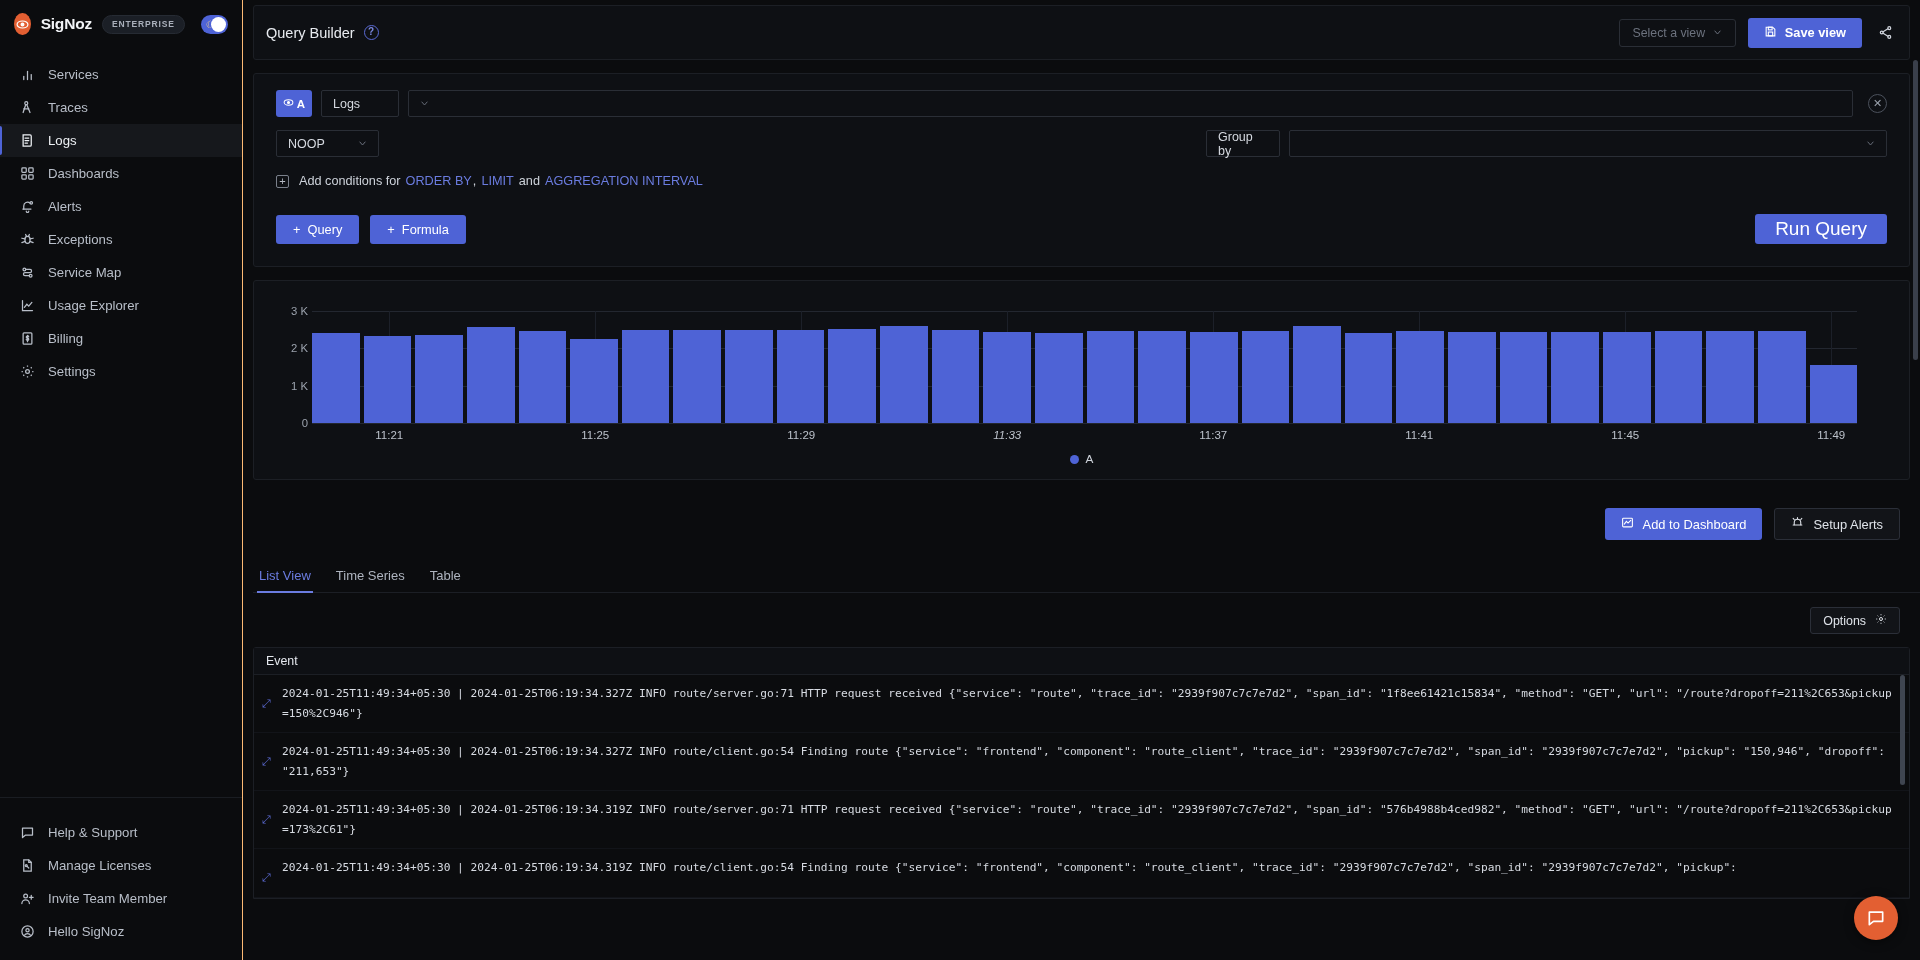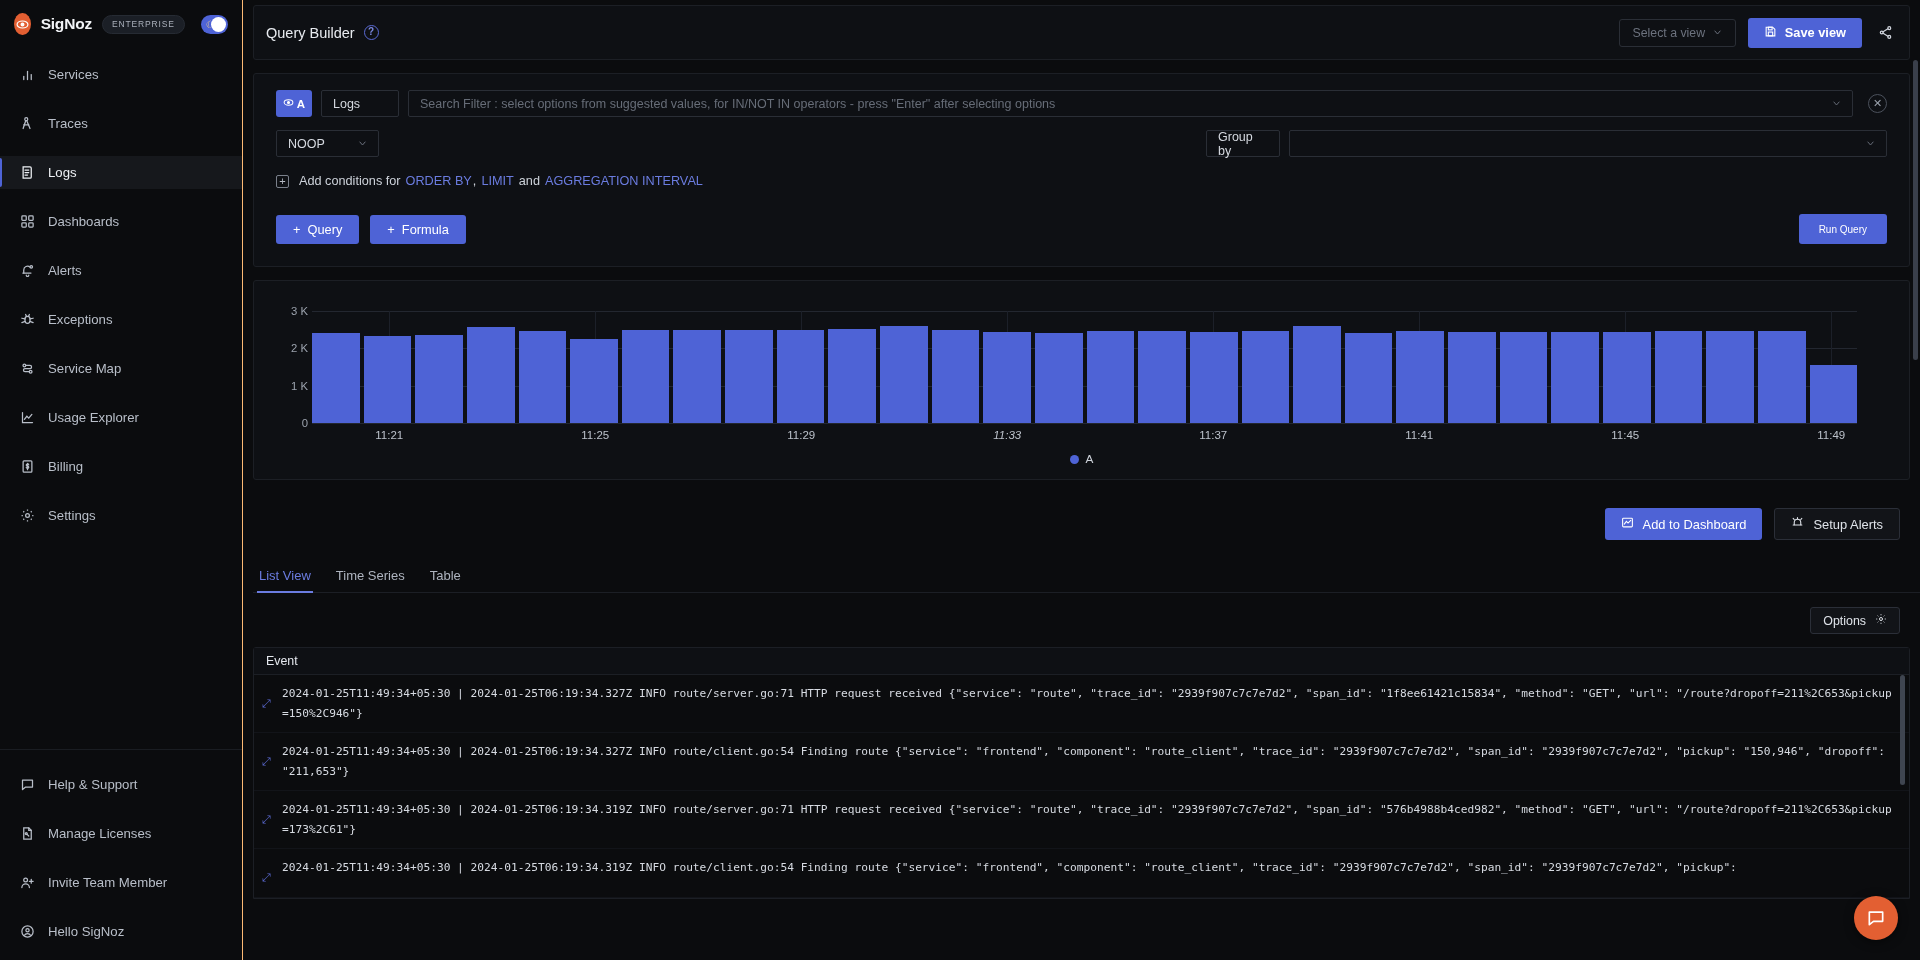--- a/index.html
+++ b/index.html
@@ -24,37 +24,37 @@
     height: 48px; display: flex; align-items: center; gap: 10px;
     padding: 0 14px;
   }
   .brand-logo {
     width: 22px; height: 22px; border-radius: 50%;
     background: #e35f32; display: flex; align-items: center; justify-content: center;
   }
   .brand-logo svg { display:block; }
   .brand-name { font-size: 15.5px; font-weight: 700; color: #f2f4f7; letter-spacing: -0.2px; }
   .brand-badge {
-    font-size: 8.5px; font-weight: 400; letter-spacing: 0.85px;
+    font-size: 8.5px; font-weight: 700; letter-spacing: 0.85px;
     color: #aab0bb; background: #1b1f26; border: 1px solid #262b33;
     border-radius: 11px; padding: 3.5px 9px;
   }
   .theme-toggle {
     width: 36px; height: 19px; border-radius: 11px;
     background: #4e63d6; position: relative; margin-left: 6px; cursor: pointer;
   }
   .theme-toggle .knob {
     position: absolute; top: 2px; right: 2px; width: 15px; height: 15px;
     border-radius: 50%; background: #fff;
   }
   .theme-toggle .moon {
     position: absolute; top: 4px; left: 5px; font-size: 10px; color: #f2d08a; line-height: 11px;
   }
 
-  .nav { margin-top: 10px; display: flex; flex-direction: column; gap: 16px; }
+  .nav { margin-top: 10px; display: flex; flex-direction: column; }
   .nav-item {
     height: 33px; display: flex; align-items: center; gap: 13px;
     padding: 0 14px 0 19px; font-size: 13.2px; color: #b9bfc9;
     cursor: pointer; position: relative;
   }
   .nav-item.active { background: #16181c; color: #eef1f5; }
   .nav-item.active::before {
     content: ""; position: absolute; left: -1px; top: 2px; bottom: 2px;
     width: 3px; background: #4e63d6; border-radius: 0 2px 2px 0;
   }
@@ -128,21 +128,21 @@
   .addcond .plusbox {
     width: 13px; height: 13px; border: 1.2px solid #7a808b; border-radius: 2px;
     display: flex; align-items: center; justify-content: center; font-size: 11px;
     color: #b6bbc4; line-height: 1; cursor: pointer;
   }
   .lnk { color: #6b7ce0; cursor: pointer; }
   .qbuttons { display: flex; align-items: center; gap: 11px; margin-top: 26px; }
   .btn-qb { background: #4e63d6; color: #fff; height: 29px; padding: 0 17px; border-radius: 3px;
             font-size: 12.8px; display: inline-flex; align-items: center; gap: 7px; cursor: pointer; }
   .btn-run { margin-left: auto; background: #4e63d6; color:#fff; height: 30px; padding: 8px 20px;
-             border-radius: 3px; font-size: 10px; display:inline-flex; align-items:center; cursor:pointer; }
+             border-radius: 3px; font-size: 19px; display:inline-flex; align-items:center; cursor:pointer; }
 
   
   .chart-panel {
     margin: 13px 10px 0 10px; border: 1px solid #1c1f25; border-radius: 3px;
     background: #0e1014; height: 200px; padding: 16px 20px 10px 20px; position: relative;
   }
   .chart-wrap { position: relative; height: 112px; margin-left: 38px; margin-right: 32px; margin-top: 14px; }
   .y-axis { position: absolute; left: -40px; top: 0; height: 100%; width: 36px; }
   .y-tick { position: absolute; right: 0; transform: translateY(-50%); font-size: 11.3px; color: #9ba2ad; }
   .grid-line { position: absolute; left: 0; right: 0; height: 1px; background: #232730; }
@@ -418,21 +418,20 @@
                 <ellipse cx="12" cy="12" rx="9.5" ry="6"></ellipse>
                 <circle cx="12" cy="12" r="2.2" fill="#fff"></circle>
               </svg>
           </span>
           <span>A</span>
         </div>
         <div class="field datasrc">
           <span>Logs</span>
         </div>
         <div class="field searchfilter ph">
-          <span>Search Filter : select options from suggested values, for IN/NOT IN operators - press "Enter" after selecting options</span>
           <span>
             <svg width="9" height="9" viewBox="0 0 24 24" fill="none" stroke="#676d78" stroke-width="2.6" stroke-linecap="round">
                 <polyline points="5,8 12,16 19,8"></polyline>
               </svg>
           </span>
         </div>
         <span class="close-x">✕</span>
       </div>
 
       <div class="qrow">

